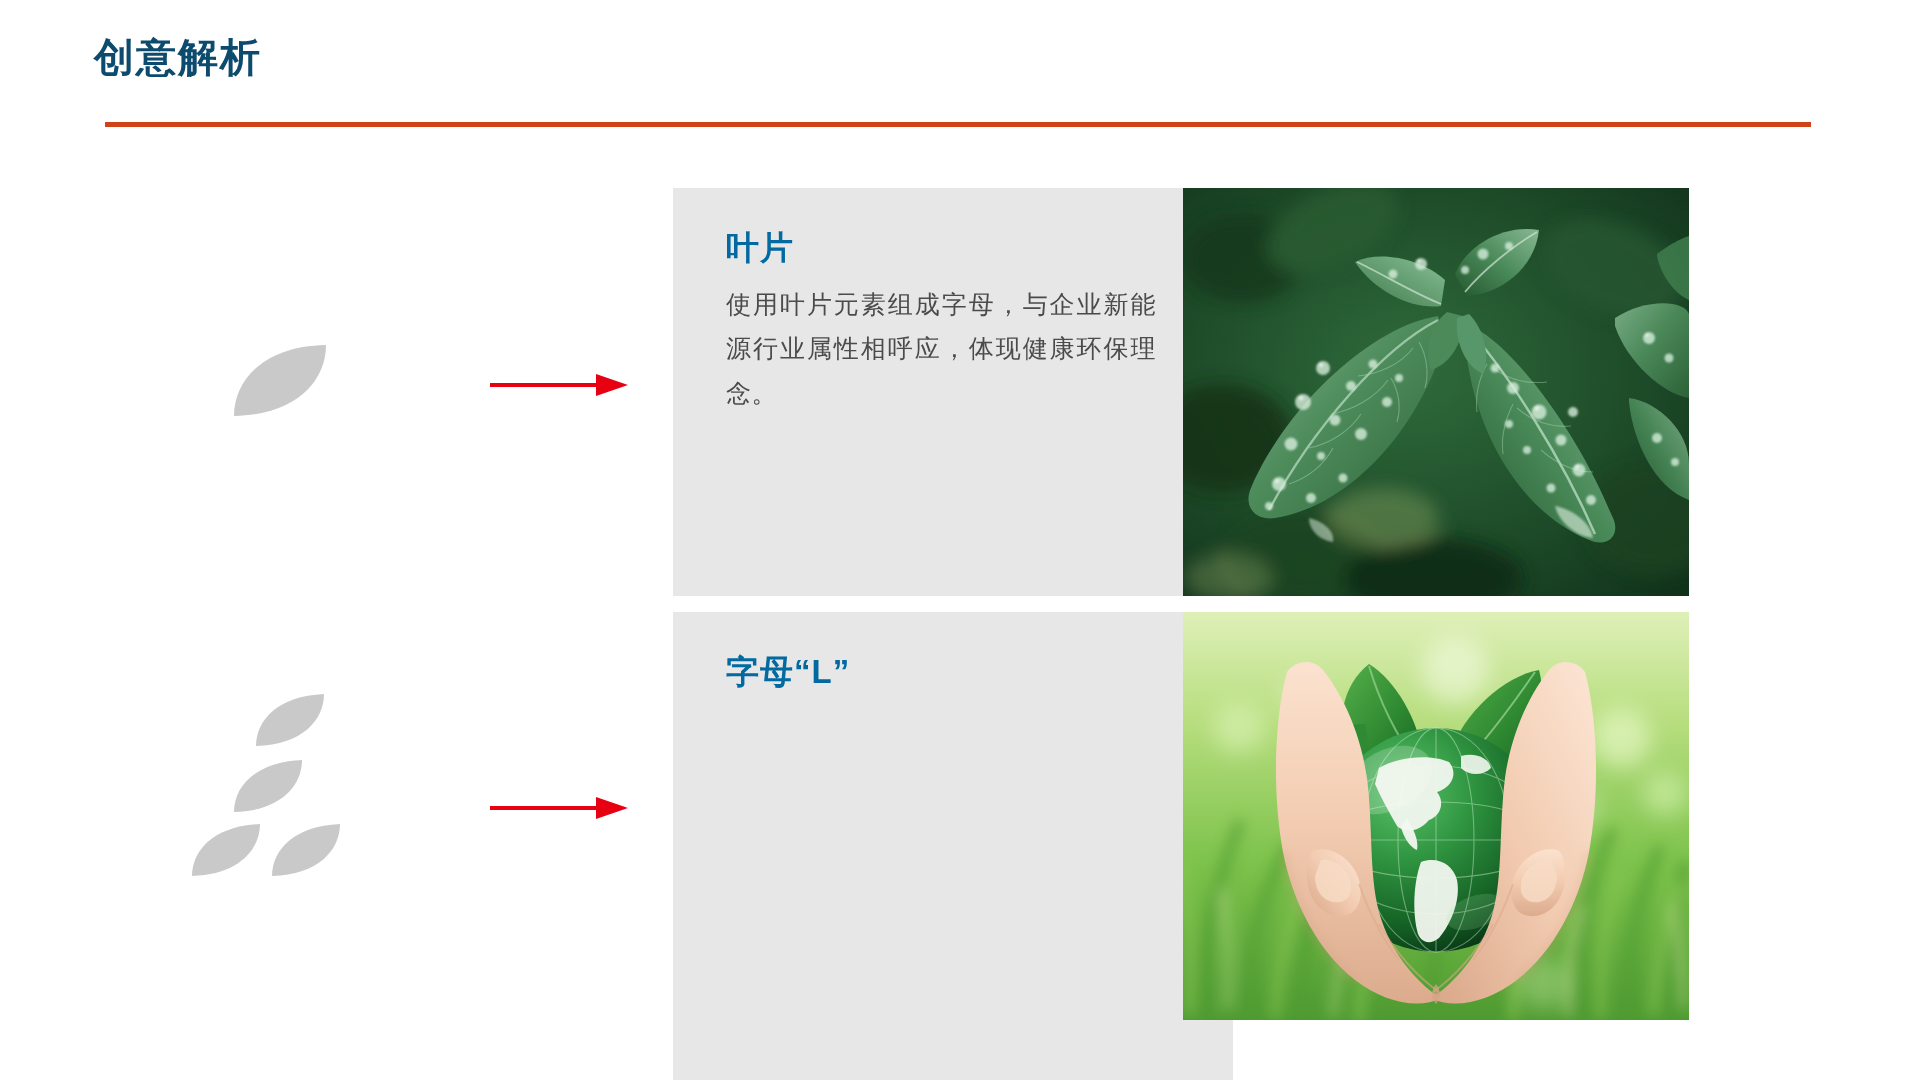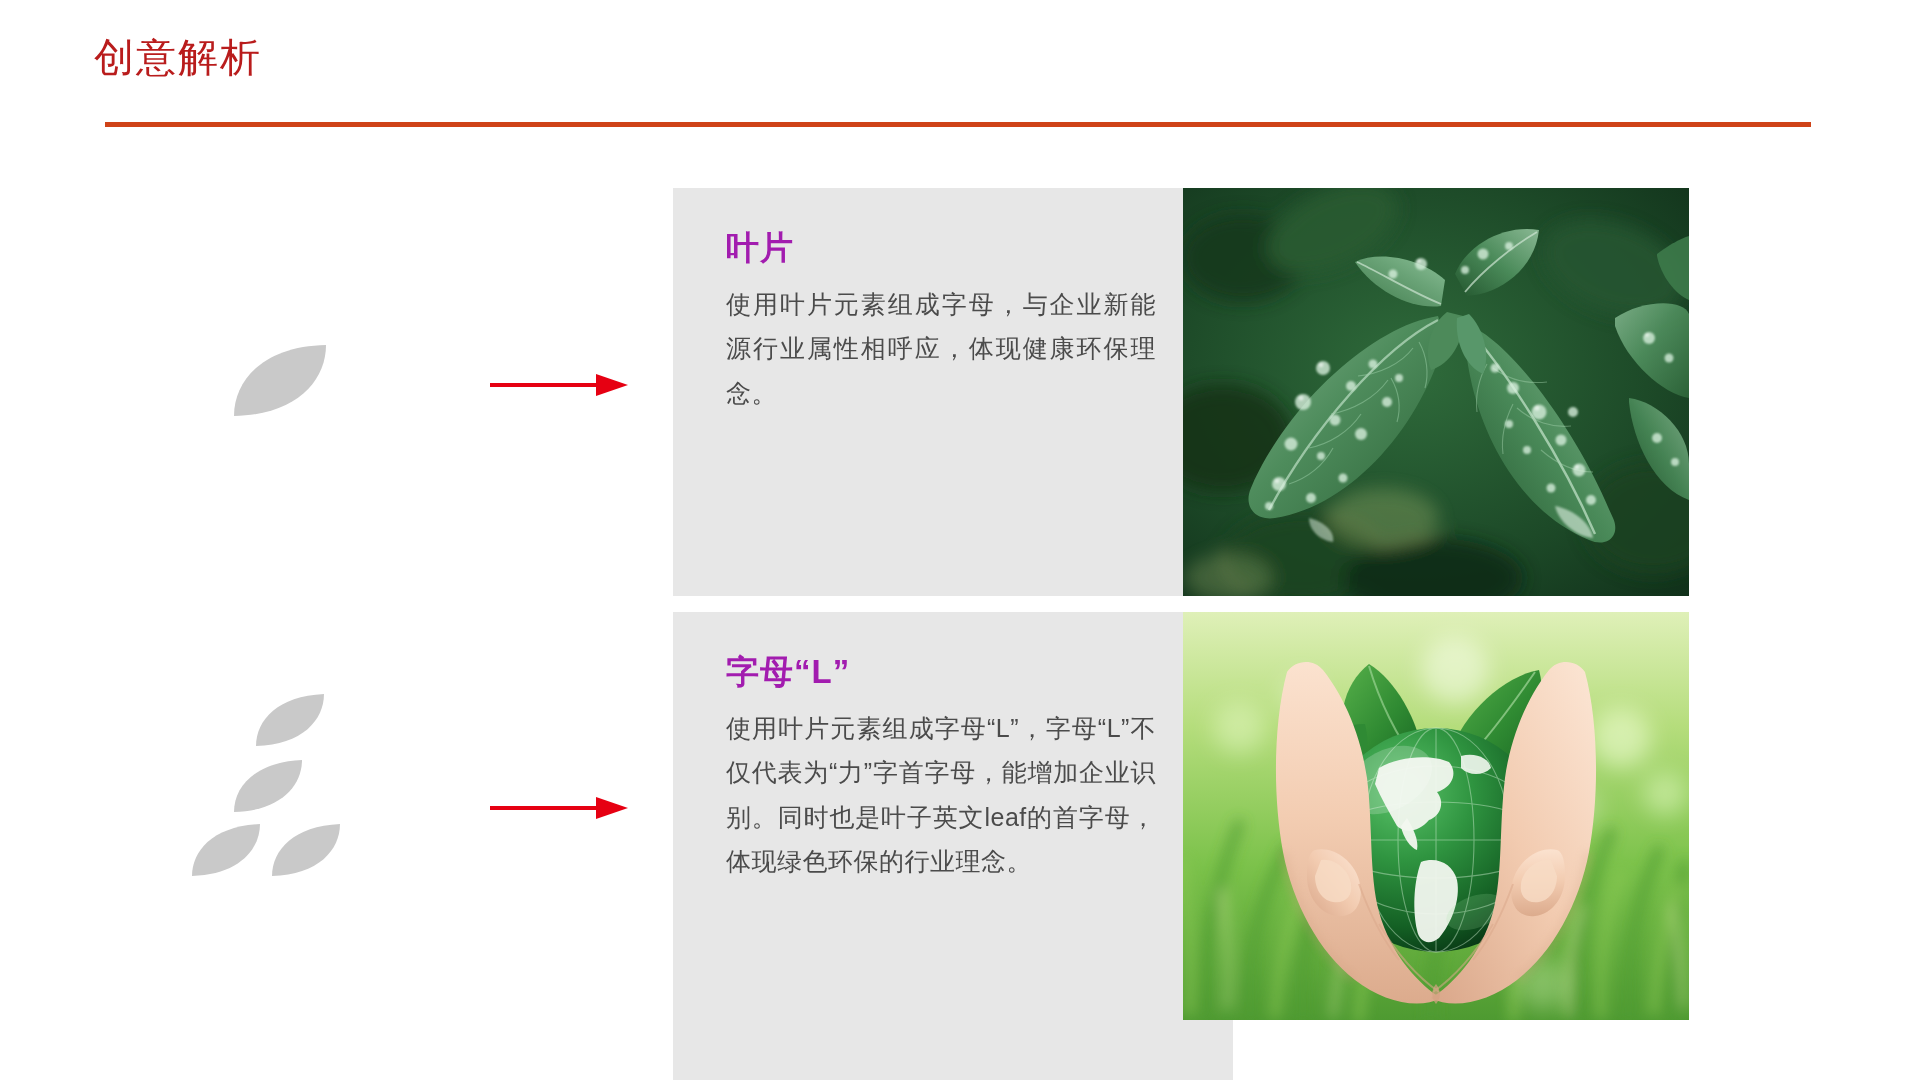--- a/index.html
+++ b/index.html
@@ -15,22 +15,22 @@
     font-family: "Liberation Sans", "DejaVu Sans", sans-serif;
     -webkit-font-smoothing: antialiased;
   }
 
   
   #page-title {
     position: absolute;
     left: 94px;
     top: 37px;
     font-size: 40px;
-    font-weight: normal;
-    color: #b91c1c;
+    font-weight: bold;
+    color: #0c4a6e;
     letter-spacing: 2px;
     line-height: 1;
     white-space: nowrap;
   }
   #title-rule {
     position: absolute;
     left: 105px;
     top: 122px;
     width: 1706px;
     height: 5px;
@@ -42,21 +42,21 @@
   }
   .panel-text {
     position: absolute;
     left: 53px;
     top: 40px;
     width: 430px;
   }
   .panel-heading {
     font-size: 33px;
     font-weight: bold;
-    color: #a21caf;
+    color: #0369a1;
     line-height: 1.2;
     margin: 0 0 14px 0;
     letter-spacing: 1px;
   }
   .panel-body {
     font-size: 25px;
     color: #4b4b4b;
     line-height: 1.78;
     margin: 0;
     letter-spacing: 0.5px;
@@ -266,21 +266,20 @@
 <div class="arrow" style="left:490px; top:795px;">
   <svg width="140" height="26" viewBox="0 0 140 26">
     <line x1="0" y1="13" x2="112" y2="13" stroke="#e60012" stroke-width="4"></line>
     <polygon points="106,2 138,13 106,24" fill="#e60012"></polygon>
   </svg>
 </div>
 
 <div class="panel" style="left:673px; top:612px; width:560px; height:501px;">
   <div class="panel-text">
     <p class="panel-heading">字母“L”</p>
-    <p class="panel-body">使用叶片元素组成字母“L”，字母“L”不仅代表为“力”字首字母，能增加企业识别。同时也是叶子英文leaf的首字母，体现绿色环保的行业理念。</p>
   </div>
 </div>
 
 <div class="photo" style="left:1183px; top:612px; width:506px; height:408px;">
   <svg width="506" height="408" viewBox="0 0 506 408" preserveAspectRatio="none">
     <defs>
       <linearGradient id="grassBg" x1="0%" y1="0%" x2="0%" y2="100%">
         <stop offset="0%" stop-color="#dff0b8"></stop>
         <stop offset="28%" stop-color="#b5dd7c"></stop>
         <stop offset="62%" stop-color="#7cc24b"></stop>

